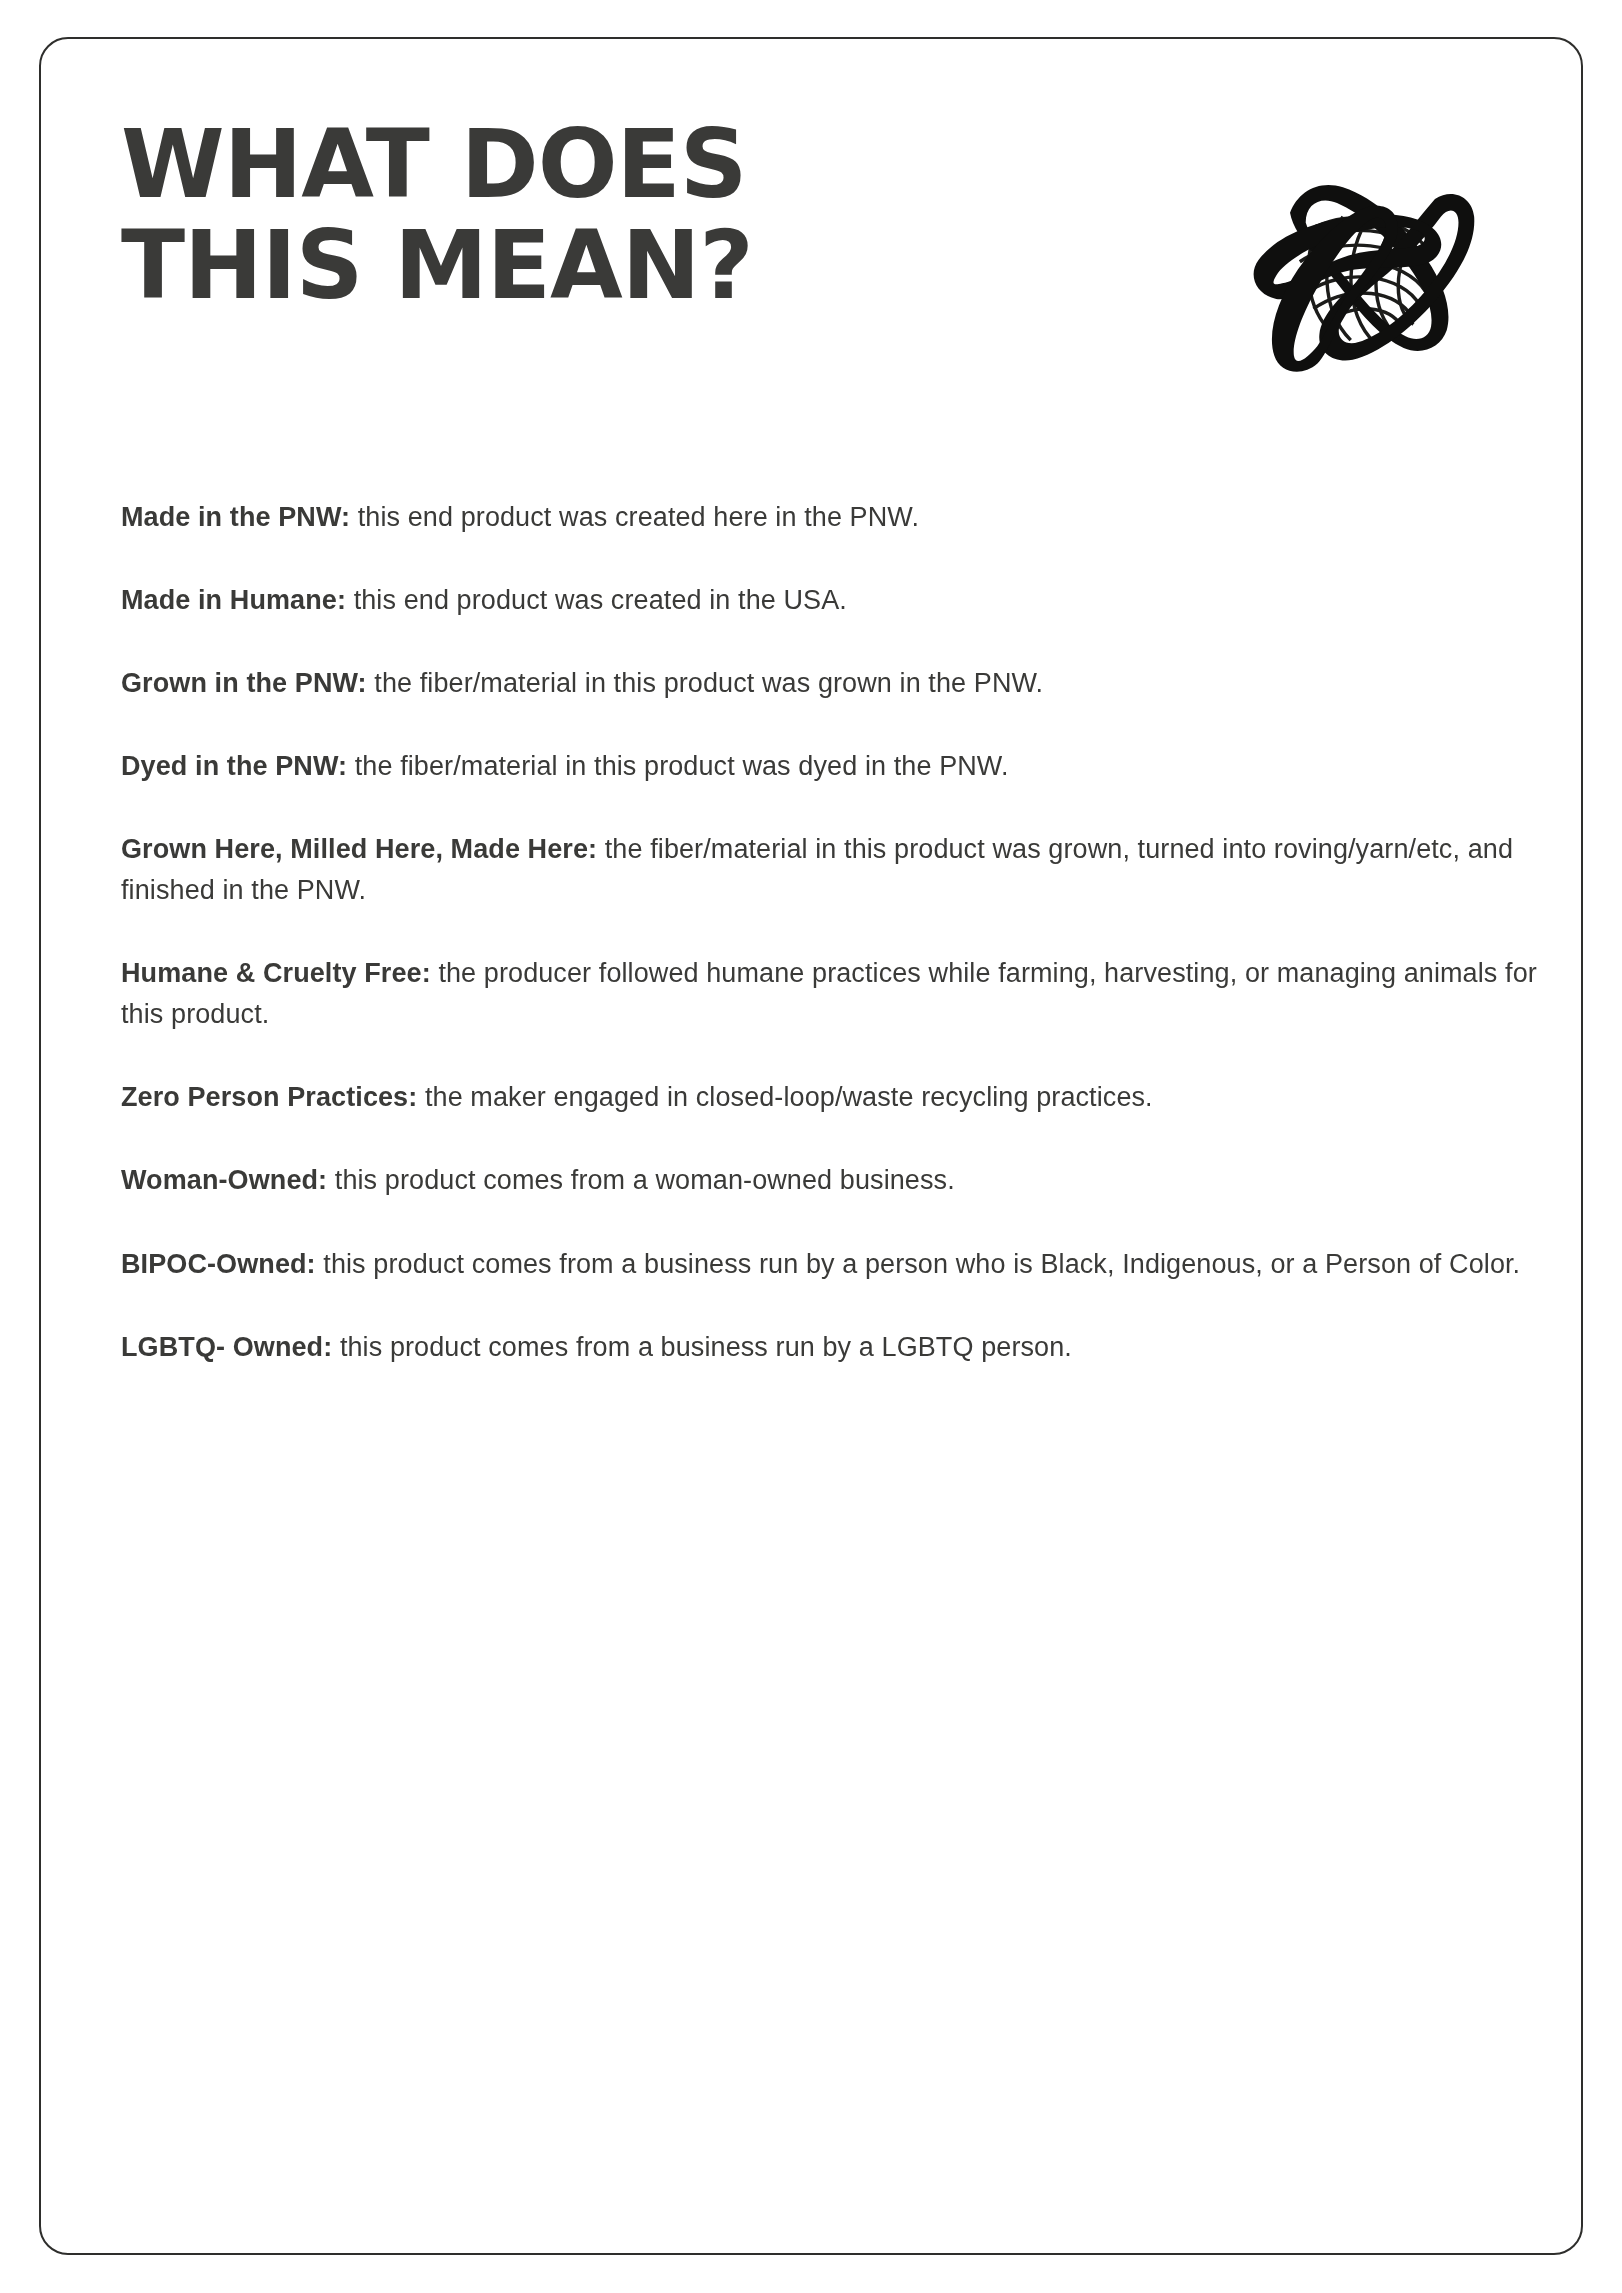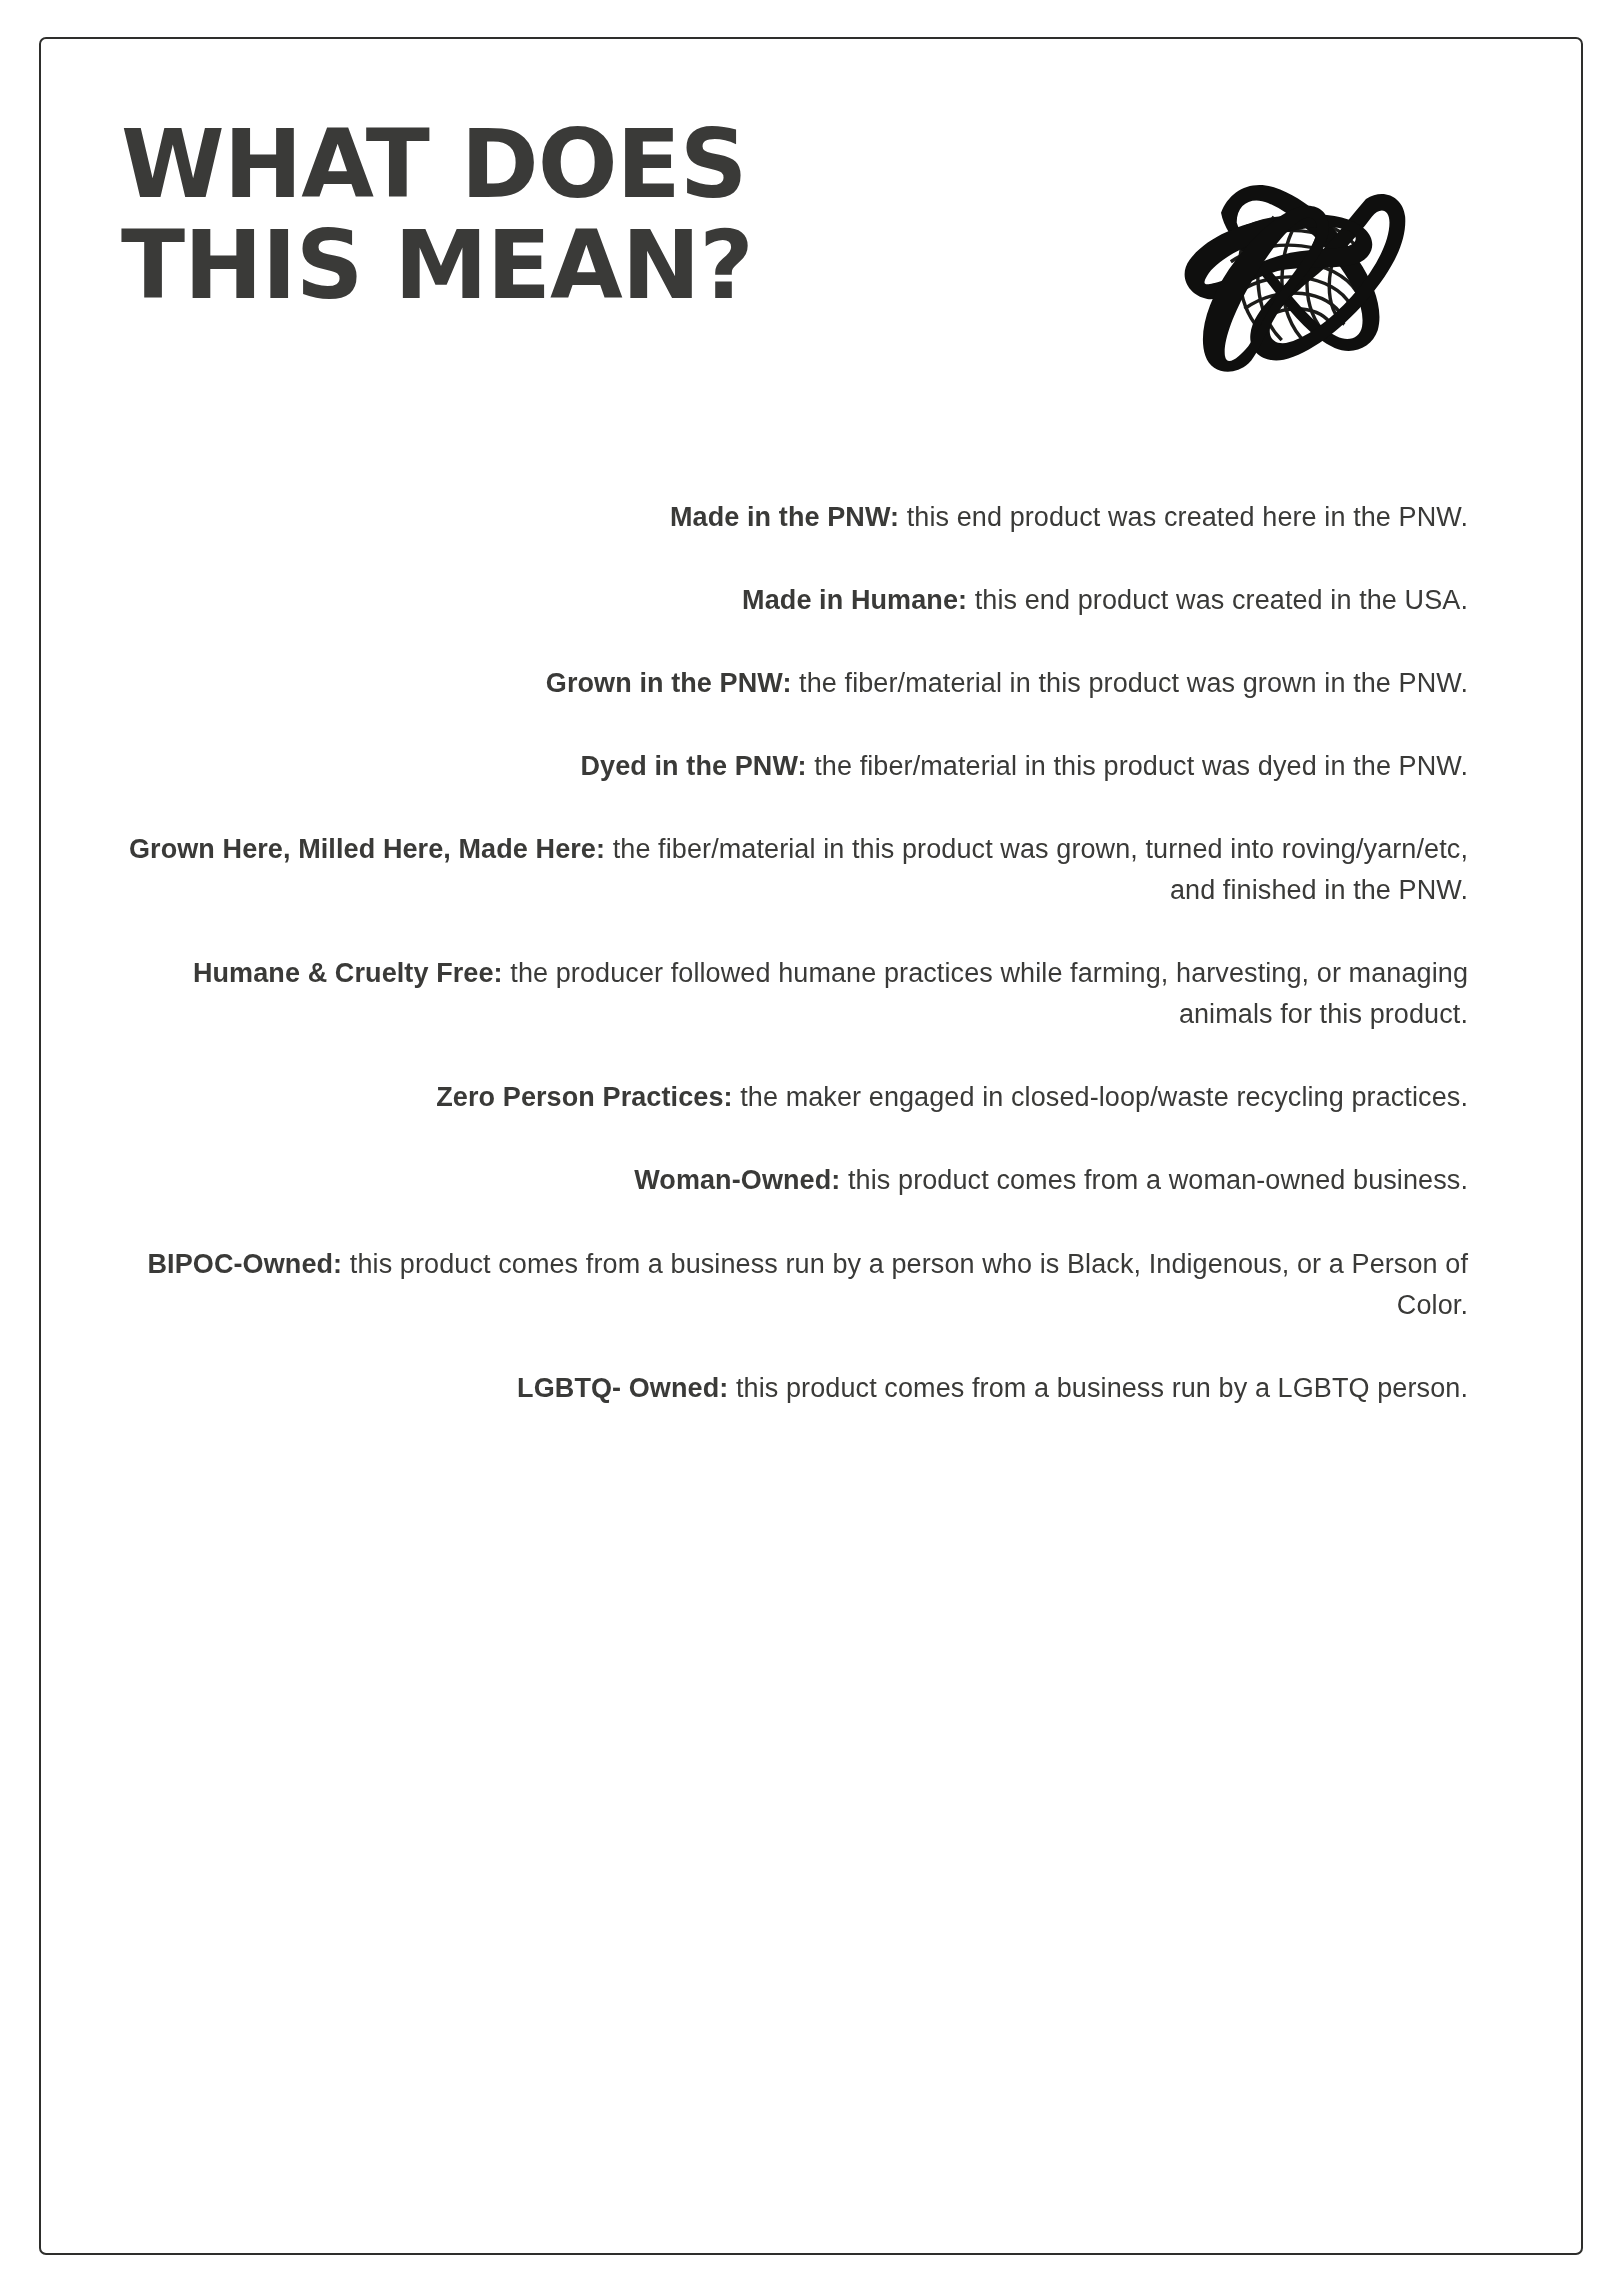--- a/index.html
+++ b/index.html
@@ -20,23 +20,23 @@
     height: 2294px;
     box-sizing: border-box;
     padding: 37px 39px 39px 39px;
   }
   .card {
     position: relative;
     width: 100%;
     height: 100%;
     box-sizing: border-box;
     border: 2.9px solid #2e2e2c;
-    border-radius: 7px;
+    border-radius: 29px;
     background: #ffffff;
-    padding: 76px 113px 59px 80px;
+    padding: 76px 44px 59px 80px;
   }
   .header {
     position: relative;
     display: flex;
     align-items: flex-start;
     justify-content: space-between;
   }
   .title {
     font-family: "DejaVu Sans", sans-serif;
     font-weight: 700;
@@ -66,21 +66,20 @@
   .entries {
     margin-top: 57px;
   }
   .entry {
     font-size: 27px;
     line-height: 1.52;
     color: #3a3a38;
     margin: 0 0 42px 0;
     max-width: 1441px;
     letter-spacing: 0.1px;
-    text-align: right;
   }
   .entry:last-child {
     margin-bottom: 8px;
   }
   .entry .term {
     font-weight: 700;
   }
   .entry .desc {
     font-weight: 400;
   }

